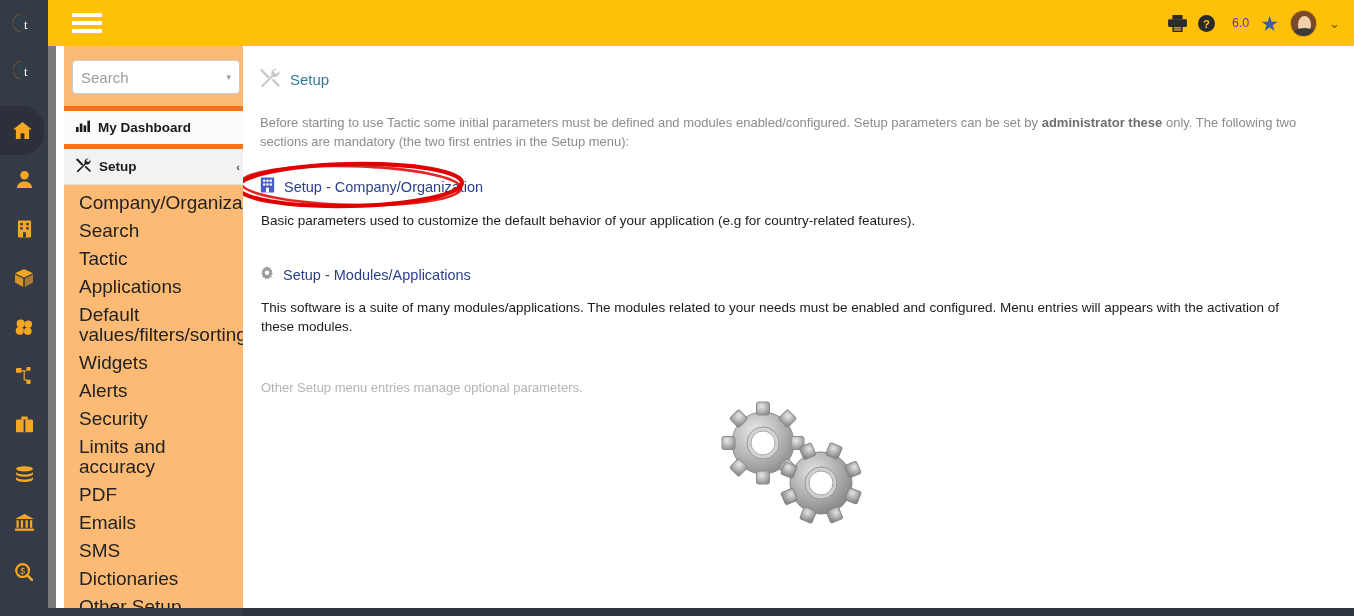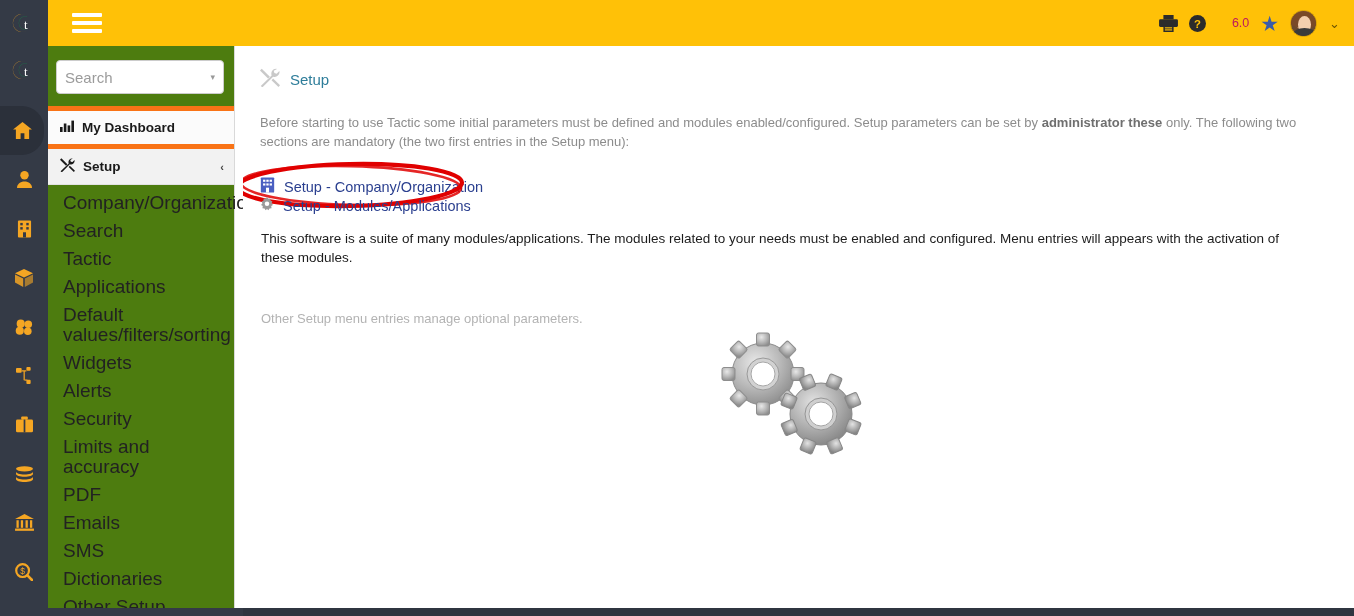--- a/index.html
+++ b/index.html
@@ -51,21 +51,21 @@
     padding: 0 14px 0 16px;
   }
   .hamburger { width: 30px; cursor: pointer; }
   .hamburger span {
     display: block; height: 4px; background: #fff; margin: 4px 0; border-radius: 1px;
   }
   .topbar-right {
     margin-left: auto; display: flex; align-items: center; gap: 11px;
   }
   .hdr-ico { color: #2b2b2b; display: flex; align-items: center; }
-  .ver { font-size: 12.5px; color: #be185d; margin-left: 15px; }
+  .ver { font-size: 12.5px; color: #6d28d9; margin-left: 6px; }
   .star { color: #3b5ca8; font-size: 21px; line-height: 1; }
   .avatar {
     width: 27px; height: 27px; border-radius: 50%;
     background: radial-gradient(circle at 50% 36%, #f0c9a8 0 28%, #b8865f 29% 47%, #6b4a2f 48% 100%);
     overflow: hidden; position: relative; border: 1px solid #d6a005;
   }
   .avatar .hair {
     position: absolute; left: -2px; top: -3px; width: 31px; height: 20px;
     background: #7a4a28; border-radius: 50% 50% 42% 42%;
   }
@@ -74,22 +74,22 @@
     background: #f3cfae; border-radius: 50% 50% 48% 48%;
   }
   .avatar .body {
     position: absolute; left: 2px; bottom: -4px; width: 23px; height: 12px;
     background: #3a3a3a; border-radius: 50% 50% 0 0;
   }
   .chev-dn { color: #6b5403; font-size: 13px; margin-left: 1px; }
 
   
   .menu {
-    position: absolute; left: 48px; top: 46px; width: 187px; height: 570px;
-    background: #4d7c0f; border-right: 1px solid #d9d9d9;
+    position: absolute; left: 64px; top: 46px; width: 187px; height: 570px;
+    background: #fdba74; border-right: 1px solid #d9d9d9;
   }
   .search-wrap { padding: 14px 10px 12px 8px; }
   .search-box {
     position: relative; height: 34px; border: 1px solid #ccc; border-radius: 4px;
     background: #fff; display: flex; align-items: center; padding: 0 8px;
   }
   .search-box input {
     border: none; outline: none; font-size: 15px; color: #555;
     width: 100%; font-family: "Liberation Sans", sans-serif; background: transparent;
   }
@@ -423,20 +423,21 @@
       <a href="#">Setup - Company/Organization</a>
 
       <span class="annot">
         <svg width="232" height="50" viewBox="0 0 232 50">
           <ellipse cx="116" cy="25" rx="112" ry="21" fill="none" stroke="#e00000" stroke-width="4.2" transform="rotate(-1.2 116 25)"></ellipse>
           <ellipse cx="117" cy="25.5" rx="110" ry="19.4" fill="none" stroke="#e00000" stroke-width="2.6" opacity=".85" transform="rotate(1.4 117 25)"></ellipse>
         </svg>
       </span>
     </div>
 
+    <div class="desc">Basic parameters used to customize the default behavior of your application (e.g for country-related features).</div>
 
     <div class="link-row">
       <span>
         <svg width="14" height="14" viewBox="0 0 16 16" fill="#9a9a9a">
           <path d="M8 0 9.4 2.1l2.4-.5.2 2.4 2.2 1-1 2.2 1.6 1.8-2 1.4.4 2.4-2.4.2L9.6 15 8 13.6 6.4 15l-1.2-2-2.4-.2.4-2.4-2-1.4L2.8 7.2l-1-2.2 2.2-1 .2-2.4 2.4.5z"></path>
           <circle cx="8" cy="7.6" r="2.6" fill="#ffffff"></circle>
         </svg>
       </span>
       <a href="#">Setup - Modules/Applications</a>
     </div>

